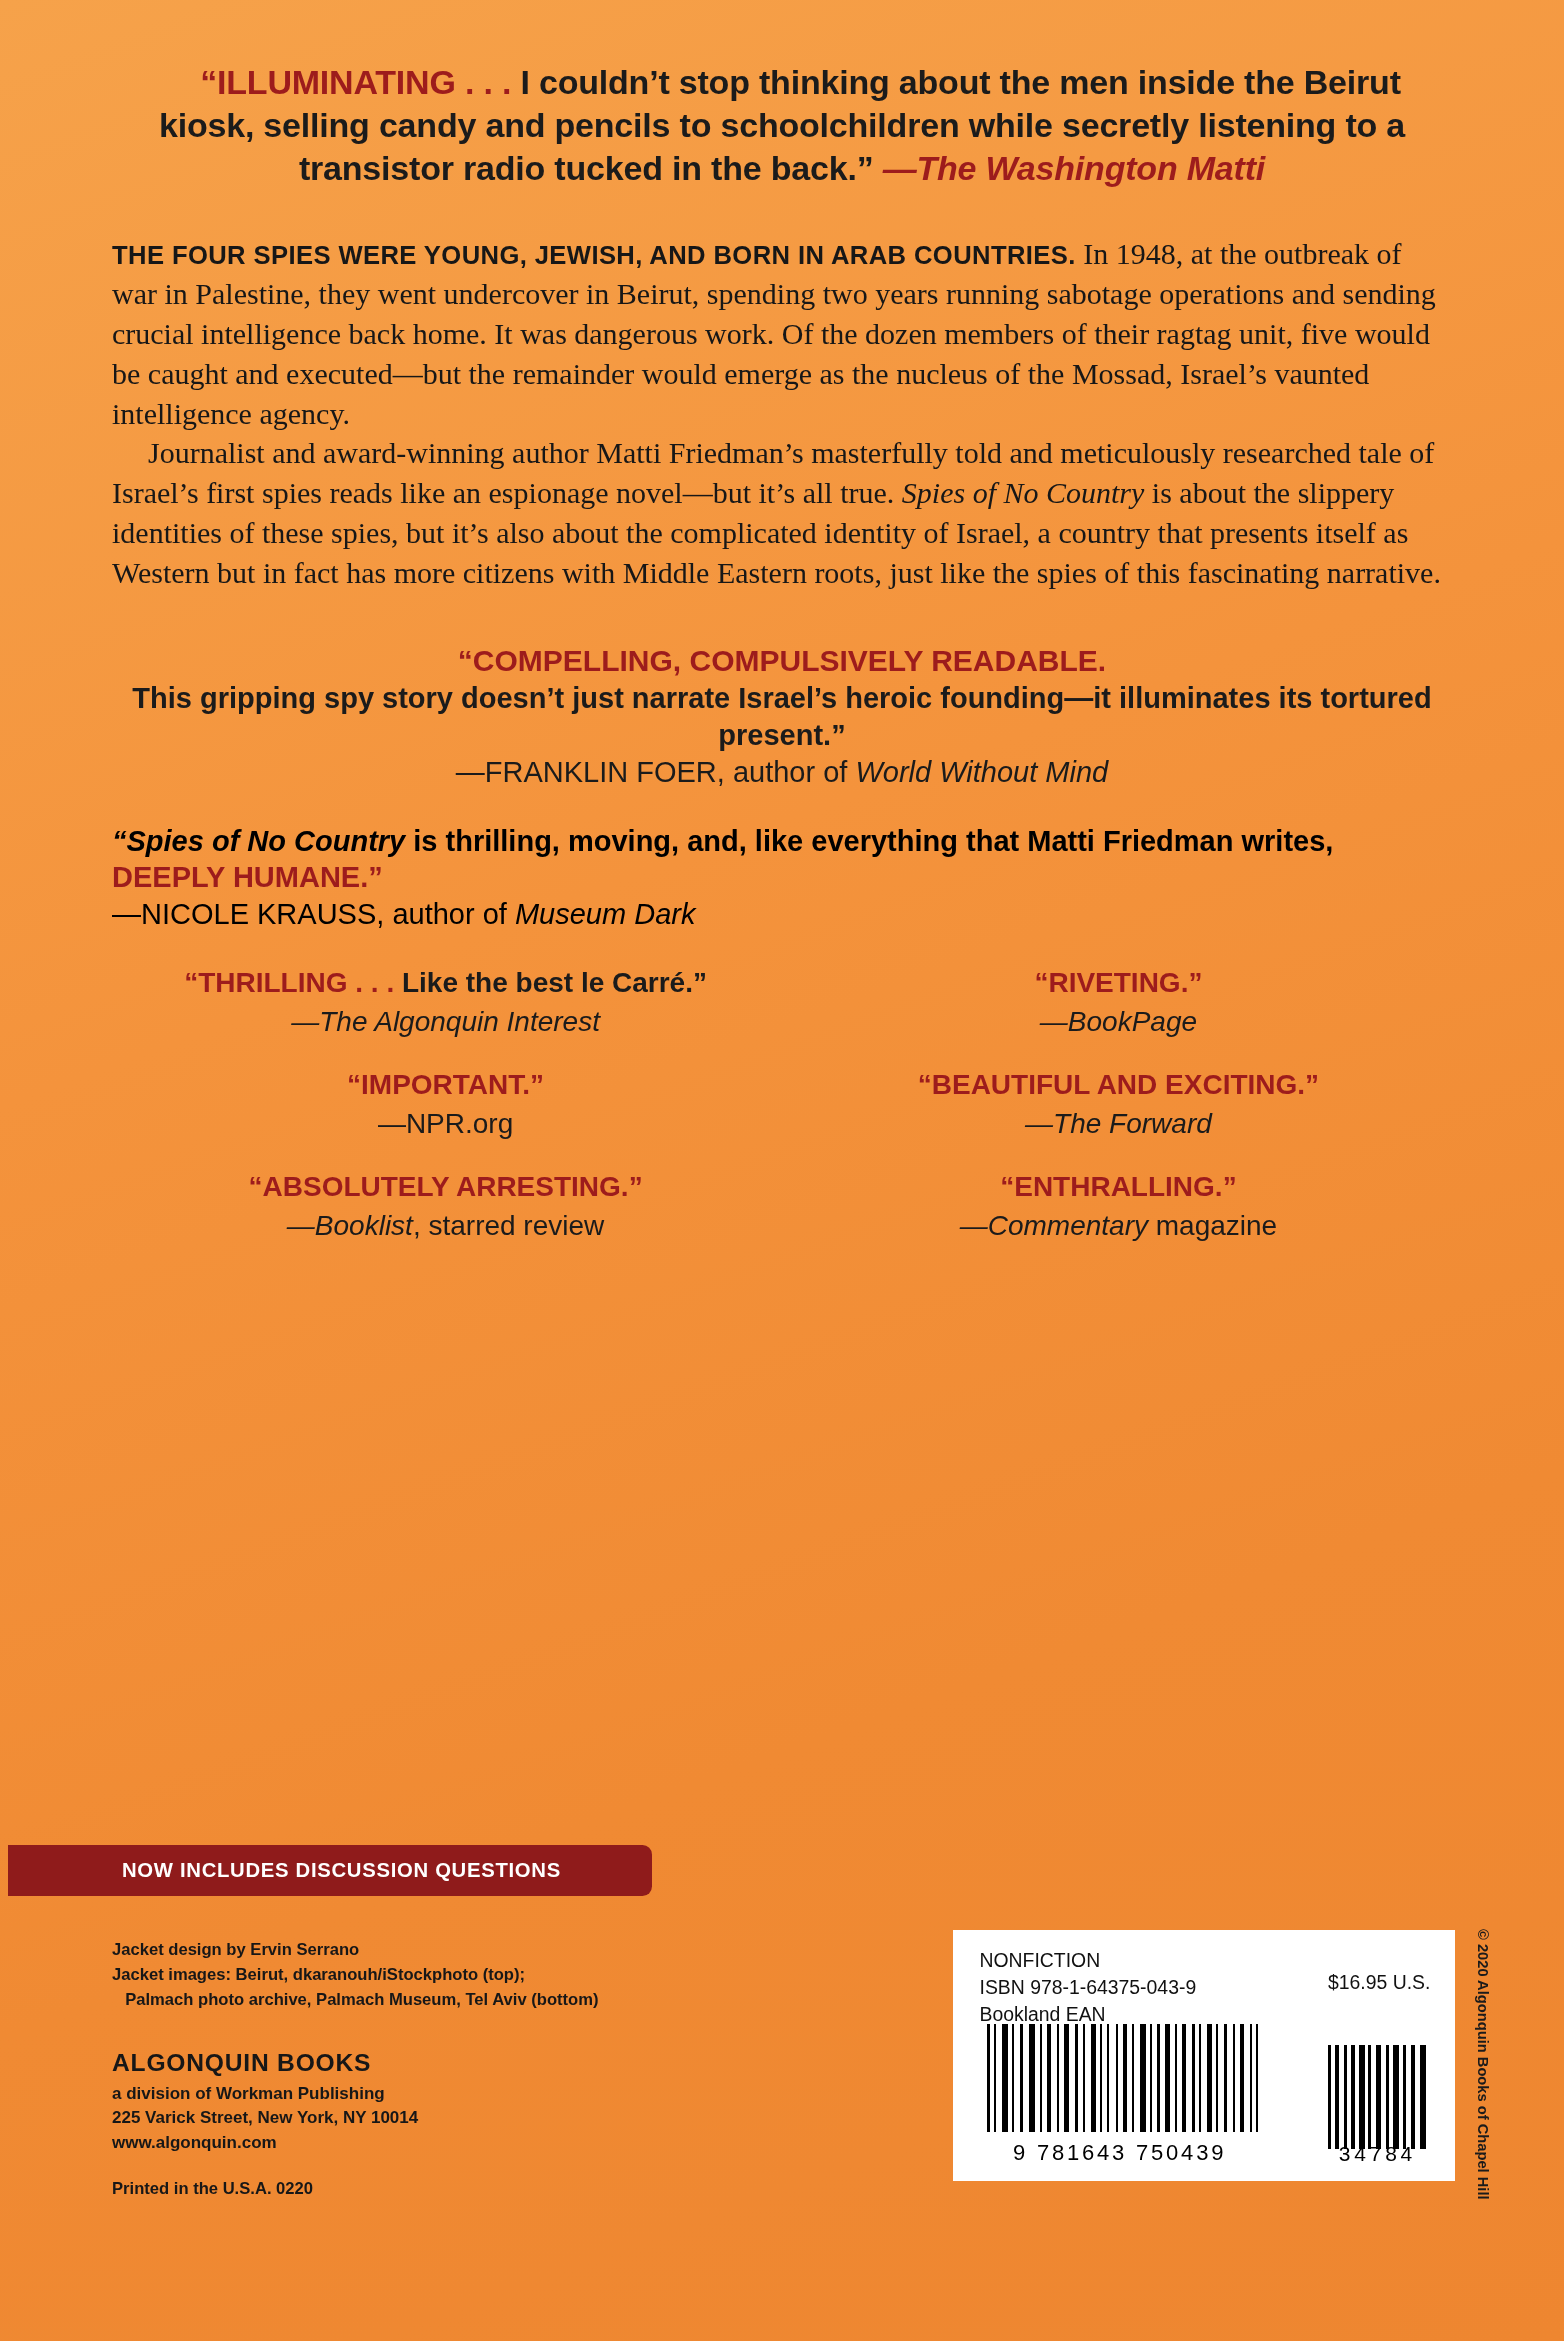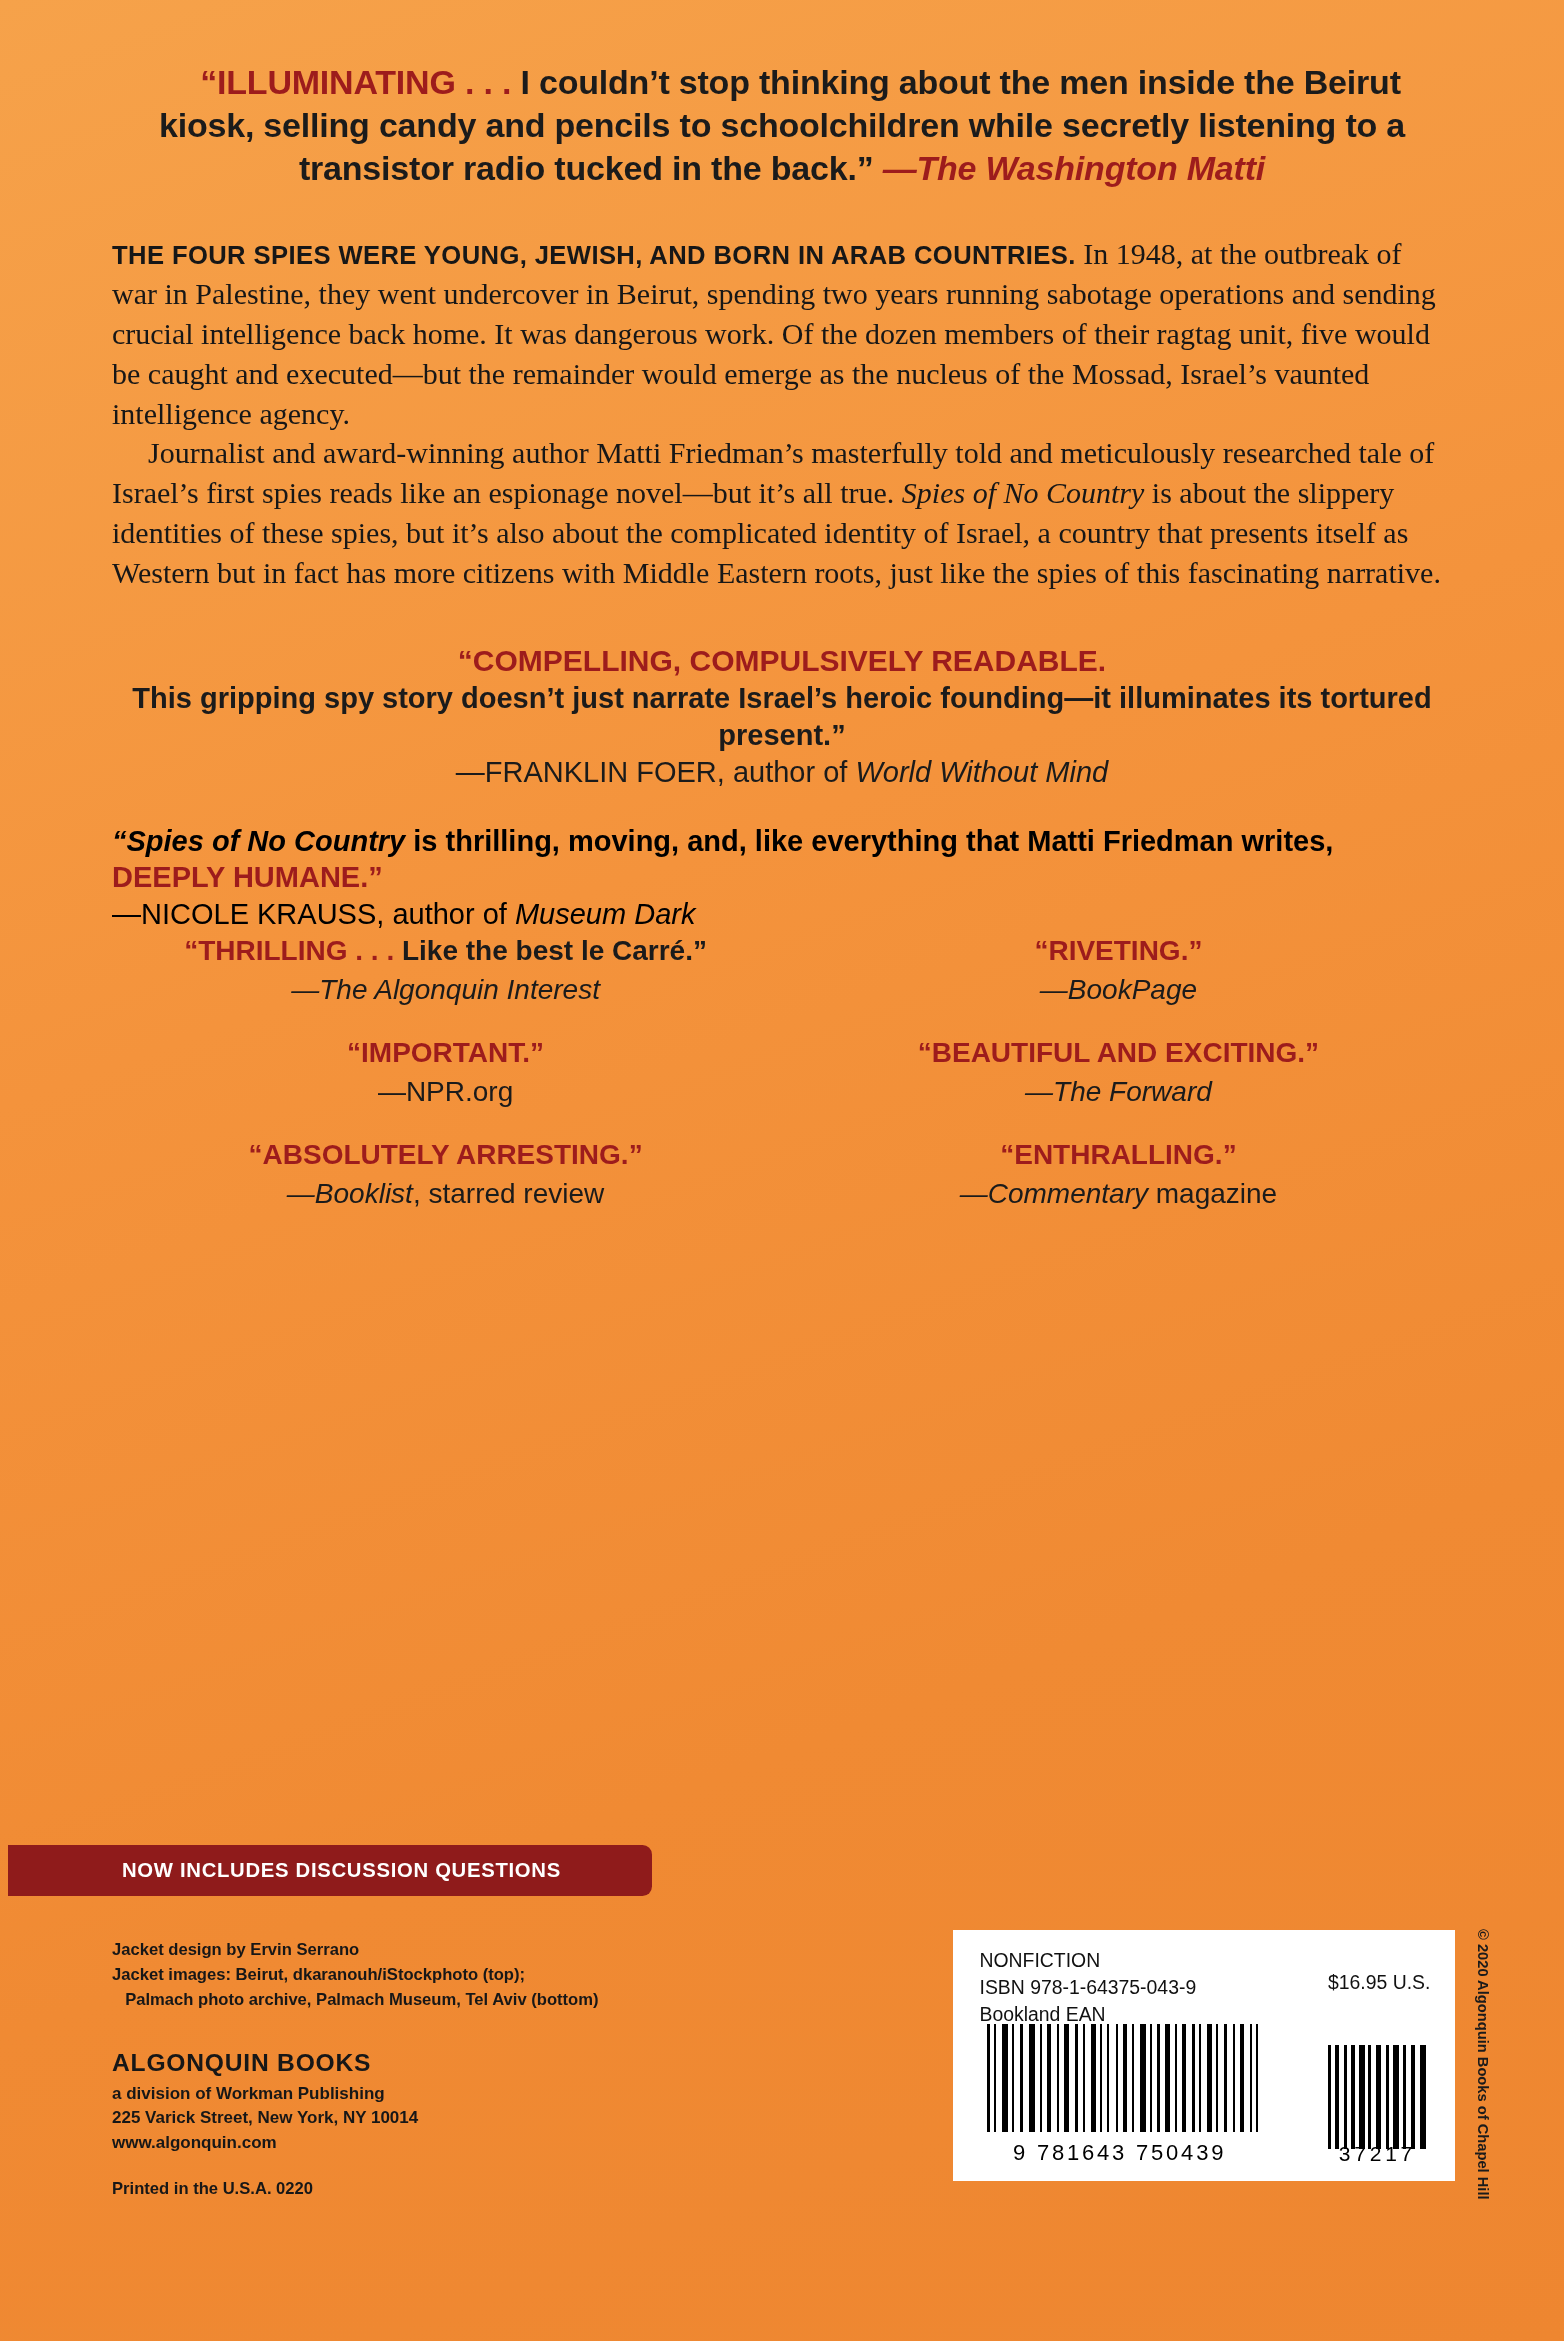--- a/index.html
+++ b/index.html
@@ -103,20 +103,21 @@
   }
   .blurb2 i, .blurb1 i {
     font-style: italic;
   }
   .blurb2 .blurb-attr, .blurb1 .blurb-attr {
     font-weight: normal;
   }
 
   
   .short-quotes {
+    margin-top: 32px;
     display: grid;
     grid-template-columns: 1fr 1fr;
     row-gap: 26.5px;
     column-gap: 5.7px;
     text-align: center;
     color: #1b1b1b;
   }
   .sq {
     font-size: 28px;
     line-height: 1.3;
@@ -402,19 +403,19 @@
           <i style="left:26.5px;width:3.8px"></i>
         <i style="left:35px;width:5.7px"></i>
           <i style="left:44px;width:2.8px"></i>
         <i style="left:52px;width:4.7px"></i>
           <i style="left:62px;width:2.8px"></i>
         <i style="left:69px;width:5.7px"></i>
           <i style="left:79px;width:2.8px"></i>
         <i style="left:87px;width:3.8px"></i>
           <i style="left:96px;width:5.7px"></i>
       </div>
-      <div class="bc-digits">37217</div>
+      <div class="bc-digits">34784</div>
     </div>
   </div>
 
   <div class="copyright-vert">© 2020 Algonquin Books of Chapel Hill</div>
 </div>
 
 
 </body></html>

